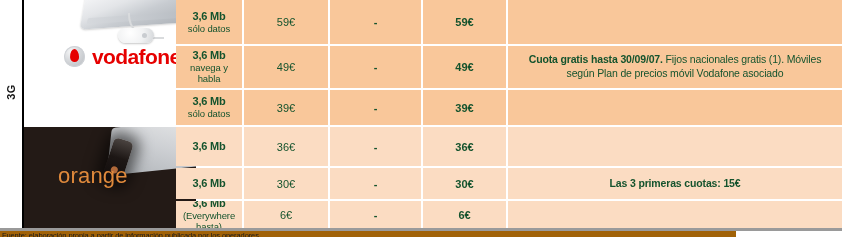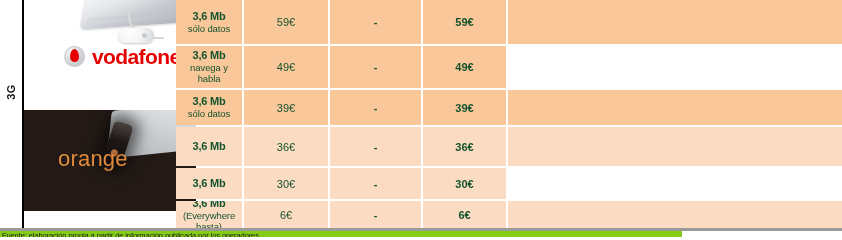--- a/index.html
+++ b/index.html
@@ -61,21 +61,21 @@
     left: 24px;
     width: 172px;
     overflow: hidden;
   }
   .brand-vodafone {
     top: 0;
     height: 125px;
     background: #ffffff;
   }
   .brand-orange {
-    top: 110px;
+    top: 127px;
     height: 101px;
     background: #231a16;
     text-decoration: underline;
   }
 
   
   .vf-photo {
     position: absolute;
     left: 42px;
     top: -14px;
@@ -294,24 +294,24 @@
     top: 228px;
     width: 842px;
     height: 3px;
     background: #9a9a9a;
   }
   
   .footnote {
     position: absolute;
     left: 0;
     top: 231px;
-    width: 682px;
+    width: 736px;
     height: 6px;
     overflow: hidden;
-    background: #84cc16;
+    background: #a16207;
   }
   .footnote span {
     display: block;
     font-size: 7.5px;
     line-height: 9px;
     color: #1a1a1a;
     white-space: nowrap;
     letter-spacing: -0.1px;
     padding-left: 2px;
   }
@@ -374,20 +374,25 @@
         </div>
         <div class="cell c-p1">
             <span class="price-plain">49€</span>
           </div>
         <div class="cell c-p2">
             <span class="dash">-</span>
           </div>
         <div class="cell c-p3">
             <span class="price-bold">49€</span>
           </div>
+        <div class="cell c-note">
+          <div class="note-text">
+            <b>Cuota gratis hasta 30/09/07.</b><span> Fijos nacionales gratis (1). Móviles según Plan de precios móvil Vodafone asociado</span>
+          </div>
+        </div>
       </div>
 
       <div class="row tone-a" style="top:90px;height:35px;">
         <div class="cell c-plan">
           <span class="plan-main">3,6 Mb</span>
           <span class="plan-sub">sólo datos</span>
         </div>
         <div class="cell c-p1">
             <span class="price-plain">39€</span>
           </div>
@@ -426,20 +431,23 @@
         </div>
         <div class="cell c-p1">
             <span class="price-plain">30€</span>
           </div>
         <div class="cell c-p2">
             <span class="dash">-</span>
           </div>
         <div class="cell c-p3">
             <span class="price-bold">30€</span>
           </div>
+        <div class="cell c-note">
+          <div class="note-text"><b>Las 3 primeras cuotas: 15€</b></div>
+        </div>
       </div>
 
       <div class="row tone-b" style="top:74px;height:27px;">
         <div class="cell c-plan">
           <span class="plan-main">3,6 Mb</span>
           <span class="plan-sub">(Everywhere</span>
           <span class="plan-sub">hasta)</span>
         </div>
         <div class="cell c-p1">
             <span class="price-plain">6€</span>

